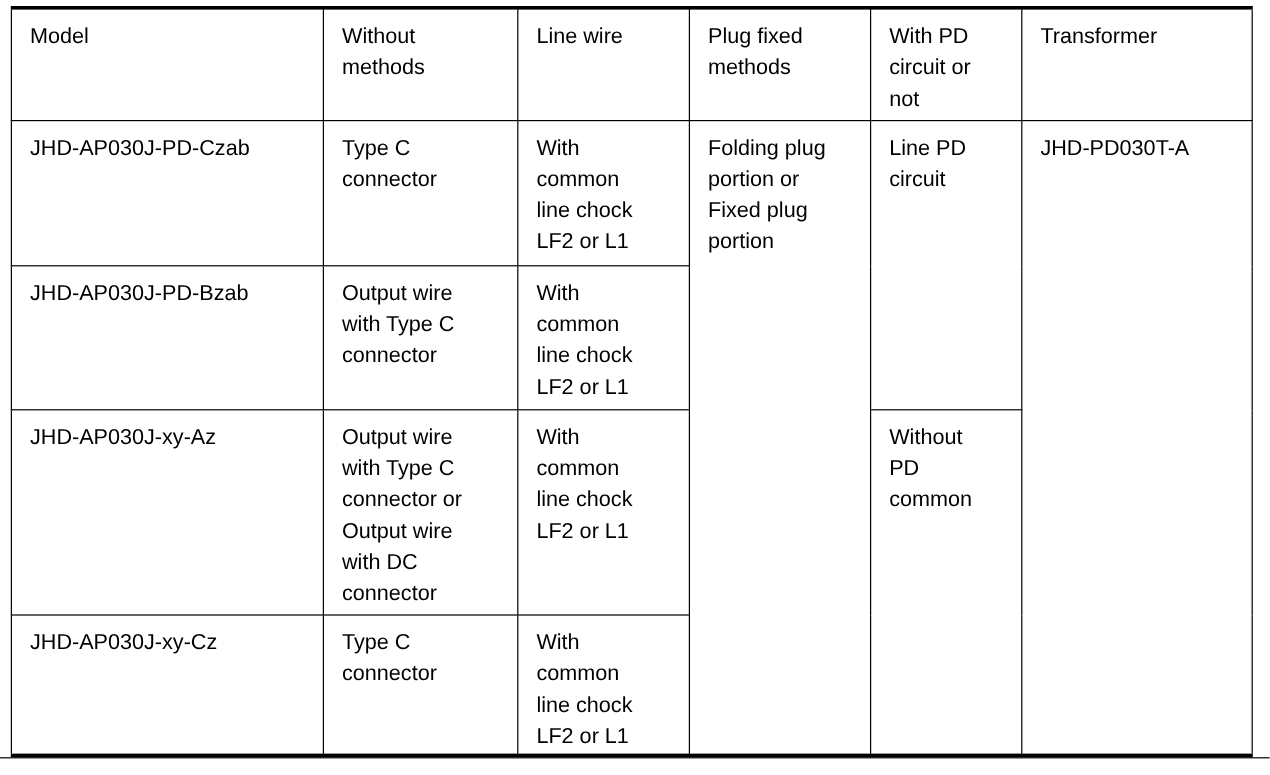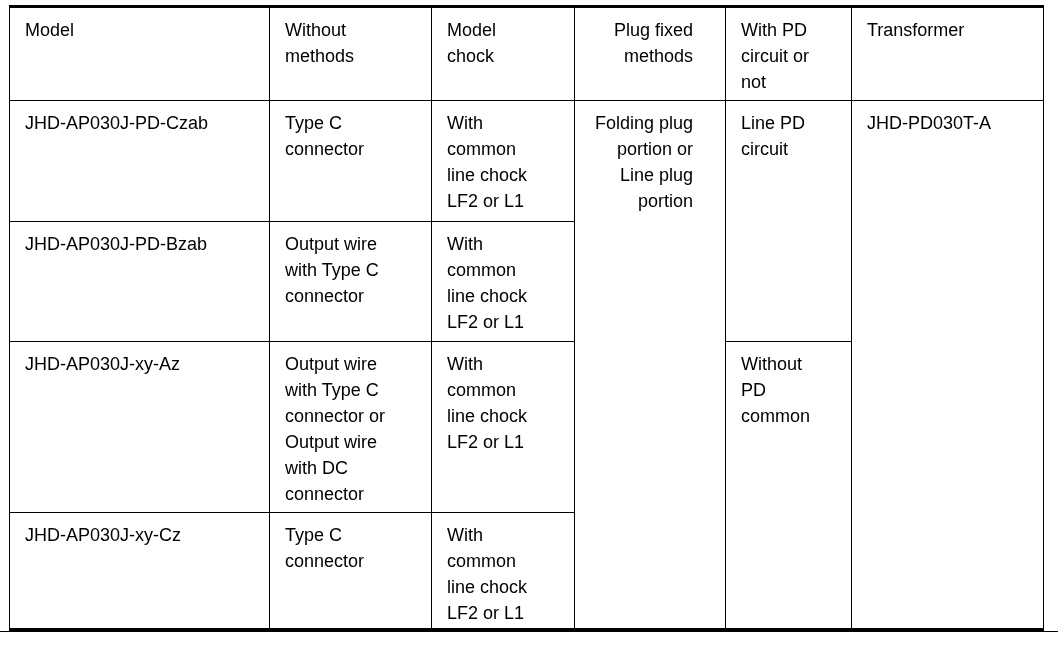--- a/index.html
+++ b/index.html
@@ -38,21 +38,21 @@
     text-align: left;
     font-weight: normal;
     font-size: 18px;
     line-height: 26px;
     padding: 9px 12px 2px 15px;
     overflow: hidden;
     margin-top: 11px;
   }
   .c2 { padding-right: 20px; }
   .c3 { padding-right: 30px; }
-  .c4 { padding-right: 32px; text-align: right; }
+  .c4 { padding-right: 12px; }
   .c5 { padding-right: 40px; }
   tr.hdr   { height: 94px; }
   tr.r1    { height: 121px; }
   tr.r2    { height: 120px; }
   tr.r3    { height: 171px; }
   tr.r4    { height: 115px; }
   .bottom-rule {
     position: absolute;
     left: 0;
     top: 631px;
@@ -72,32 +72,32 @@
       <col style="width:162px">
       <col style="width:143px">
       <col style="width:151px">
       <col style="width:126px">
       <col style="width:192px">
     </colgroup>
     <thead>
       <tr class="hdr">
         <th class="c1">Model</th>
         <th class="c2">Without methods</th>
-        <th class="c3">Model chock</th>
+        <th class="c3">Line wire</th>
         <th class="c4">Plug fixed methods</th>
         <th class="c5">With PD circuit or not</th>
         <th class="c6">Transformer</th>
       </tr>
     </thead>
     <tbody>
       <tr class="r1">
         <td class="c1">JHD-AP030J-PD-Czab</td>
         <td class="c2">Type C connector</td>
         <td class="c3">With common line chock LF2 or L1</td>
-        <td class="c4" rowspan="4">Folding plug portion or Line plug portion</td>
+        <td class="c4" rowspan="4">Folding plug portion or Fixed plug portion</td>
         <td class="c5" rowspan="2">Line PD circuit</td>
         <td class="c6" rowspan="4">JHD-PD030T-A</td>
       </tr>
       <tr class="r2">
         <td class="c1">JHD-AP030J-PD-Bzab</td>
         <td class="c2">Output wire with Type C connector</td>
         <td class="c3">With common line chock LF2 or L1</td>
       </tr>
       <tr class="r3">
         <td class="c1">JHD-AP030J-xy-Az</td>

